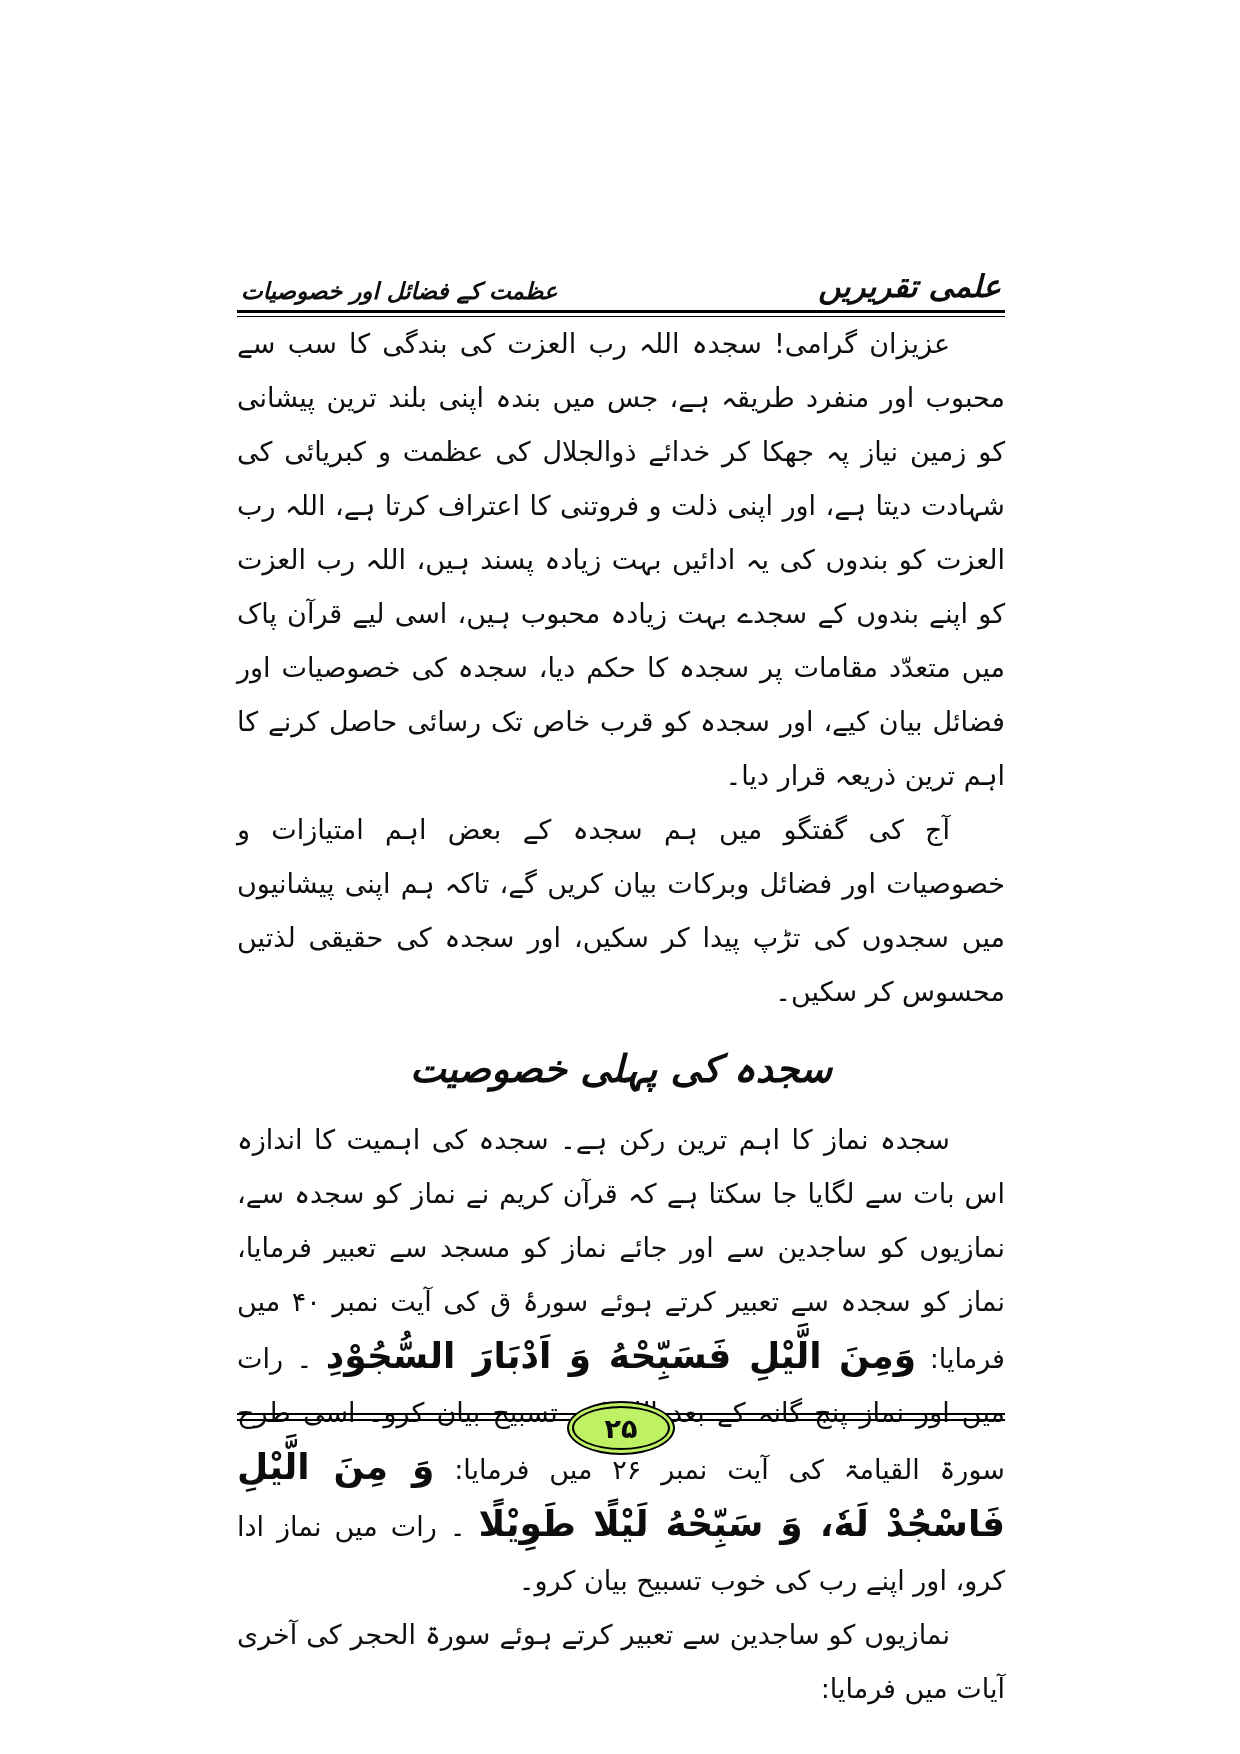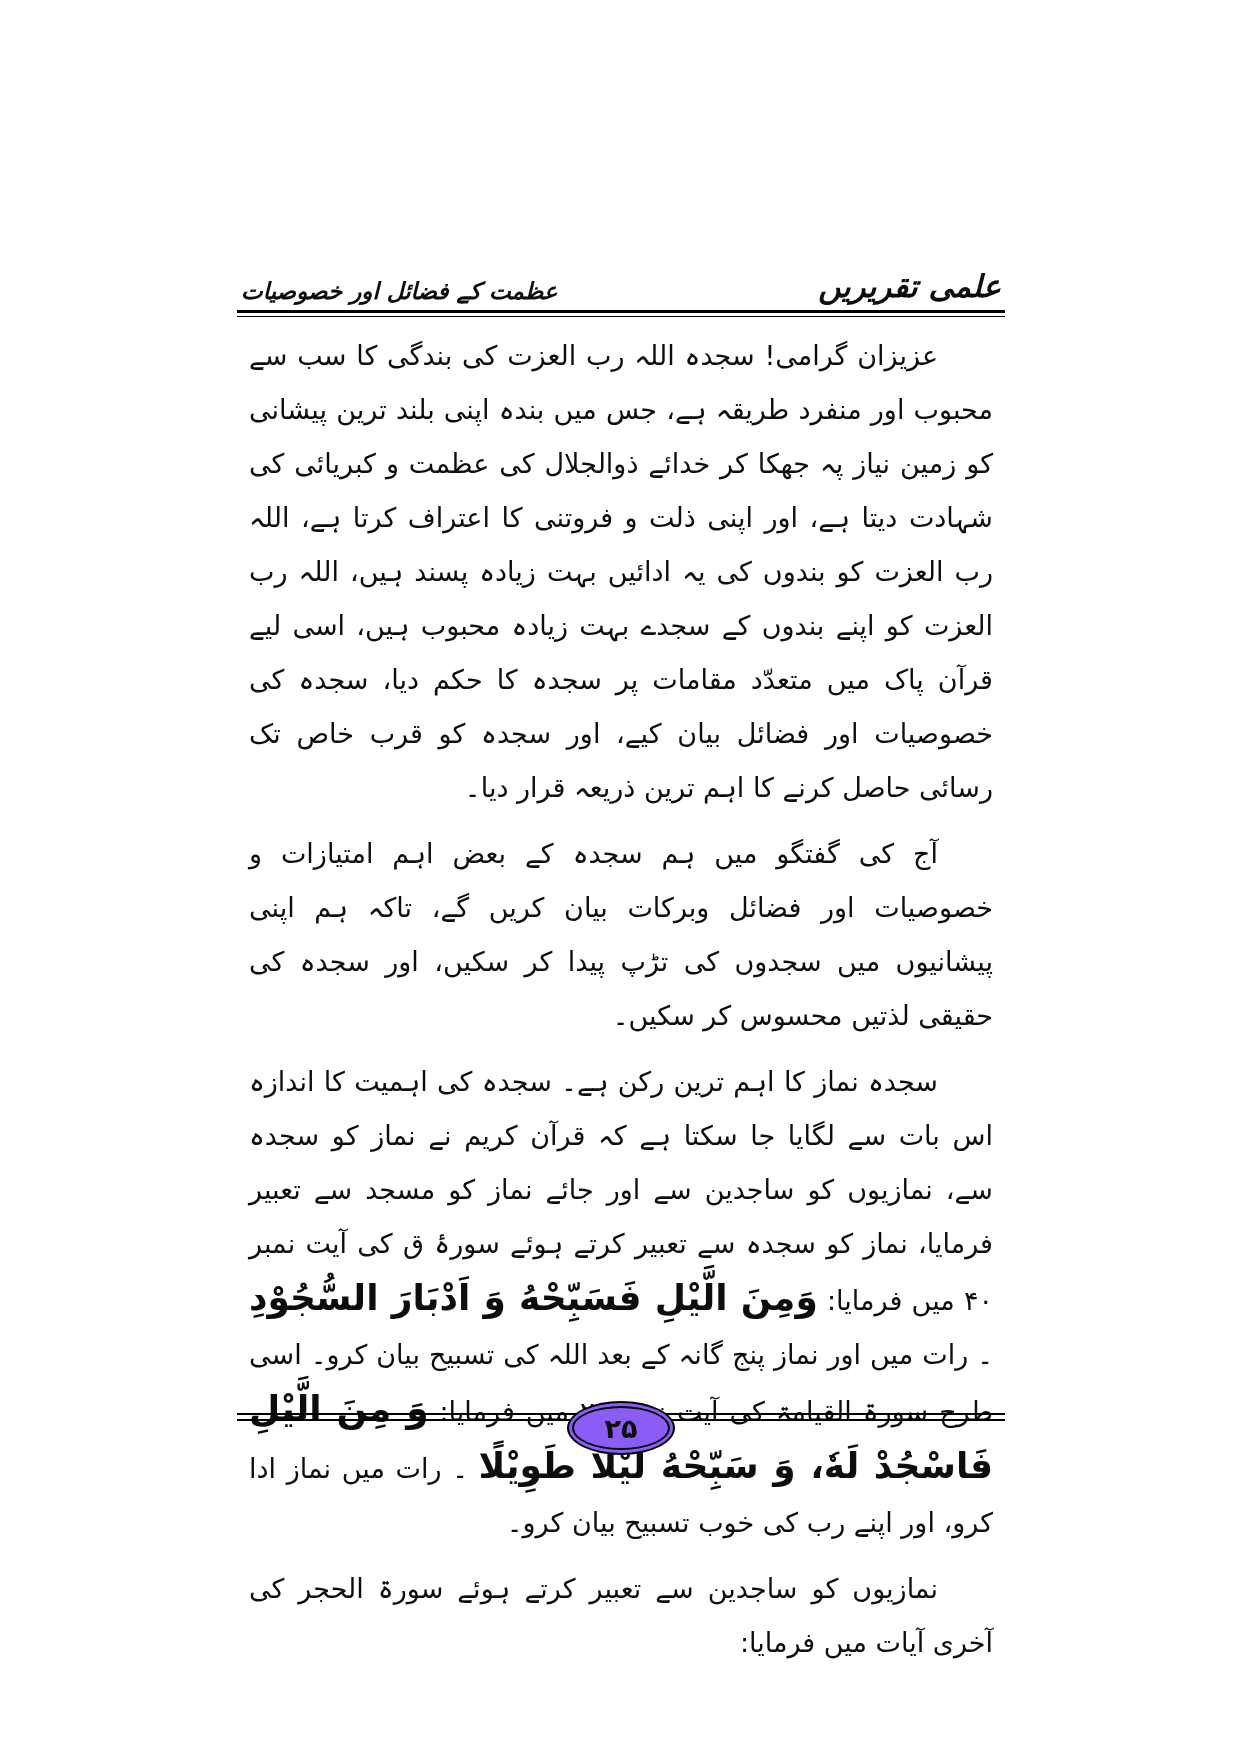--- a/index.html
+++ b/index.html
@@ -61,21 +61,21 @@
     line-height: 84px;
     font-weight: bold;
     font-style: italic;
     text-shadow: 3px 3px 2px #9a9a9a;
   }
   
   #body-text {
     direction: rtl;
   }
   .para {
-    margin: 12px;
+    margin: 0;
     text-align: justify;
     text-indent: 55px;
     font-size: 27px;
     line-height: 54px;
   }
   .seg-urdu { font-weight: normal; }
   .seg-arabic {
     font-weight: bold;
     font-size: 36px;
   }
@@ -98,21 +98,21 @@
     border-top: 2px solid #000;
     border-bottom: 2px solid #000;
   }
   .page-badge {
     position: absolute;
     left: 50%;
     top: -12px;
     transform: translateX(-50%);
     width: 108px;
     height: 54px;
-    background: #8b5cf6;
+    background: #bef264;
     border: 2px solid #000;
     border-radius: 50%;
     display: flex;
     align-items: center;
     justify-content: center;
     box-sizing: border-box;
     padding: 3px;
   }
   .page-badge-inner {
     width: 100%;
@@ -140,20 +140,21 @@
       <span class="rh-right">علمی تقریریں</span>
       <span class="rh-left">عظمت کے فضائل اور خصوصیات</span>
     </div>
 
     <div class="head-rule"></div>
 
 
     <div id="body-text">
         <p class="para"><span class="seg-urdu">عزیزان گرامی! سجدہ اللہ رب العزت کی بندگی کا سب سے محبوب اور منفرد طریقہ ہے، جس میں بندہ اپنی بلند ترین پیشانی کو زمین نیاز پہ جھکا کر خدائے ذوالجلال کی عظمت و کبریائی کی شہادت دیتا ہے، اور اپنی ذلت و فروتنی کا اعتراف کرتا ہے، اللہ رب العزت کو بندوں کی یہ ادائیں بہت زیادہ پسند ہیں، اللہ رب العزت کو اپنے بندوں کے سجدے بہت زیادہ محبوب ہیں، اسی لیے قرآن پاک میں متعدّد مقامات پر سجدہ کا حکم دیا، سجدہ کی خصوصیات اور فضائل بیان کیے، اور سجدہ کو قرب خاص تک رسائی حاصل کرنے کا اہم ترین ذریعہ قرار دیا۔</span></p>
         <p class="para"><span class="seg-urdu">آج کی گفتگو میں ہم سجدہ کے بعض اہم امتیازات و خصوصیات اور فضائل وبرکات بیان کریں گے، تاکہ ہم اپنی پیشانیوں میں سجدوں کی تڑپ پیدا کر سکیں، اور سجدہ کی حقیقی لذتیں محسوس کر سکیں۔</span></p>
+        <h2 class="section-heading">سجدہ کی پہلی خصوصیت</h2>
         <p class="para"><span class="seg-urdu">سجدہ نماز کا اہم ترین رکن ہے۔ سجدہ کی اہمیت کا اندازہ اس بات سے لگایا جا سکتا ہے کہ قرآن کریم نے نماز کو سجدہ سے، نمازیوں کو ساجدین سے اور جائے نماز کو مسجد سے تعبیر فرمایا، نماز کو سجدہ سے تعبیر کرتے ہوئے سورۂ ق کی آیت نمبر ۴۰ میں فرمایا: </span><span class="seg-arabic">وَمِنَ الَّیْلِ فَسَبِّحْهُ وَ اَدْبَارَ السُّجُوْدِ</span><span class="seg-urdu"> ۔ رات میں اور نماز پنج گانہ کے بعد اللہ کی تسبیح بیان کرو۔ اسی طرح سورۃ القیامۃ کی آیت نمبر ۲۶ میں فرمایا: </span><span class="seg-arabic">وَ مِنَ الَّیْلِ فَاسْجُدْ لَهٗ، وَ سَبِّحْهُ لَیْلًا طَوِیْلًا</span><span class="seg-urdu"> ۔ رات میں نماز ادا کرو، اور اپنے رب کی خوب تسبیح بیان کرو۔</span></p>
         <p class="para"><span class="seg-urdu">نمازیوں کو ساجدین سے تعبیر کرتے ہوئے سورۃ الحجر کی آخری آیات میں فرمایا: </span></p>
       </div>
 
   </div>
 
   <div class="footer">
     <div class="foot-rule"></div>
     <div class="page-badge">
       <div class="page-badge-inner">

